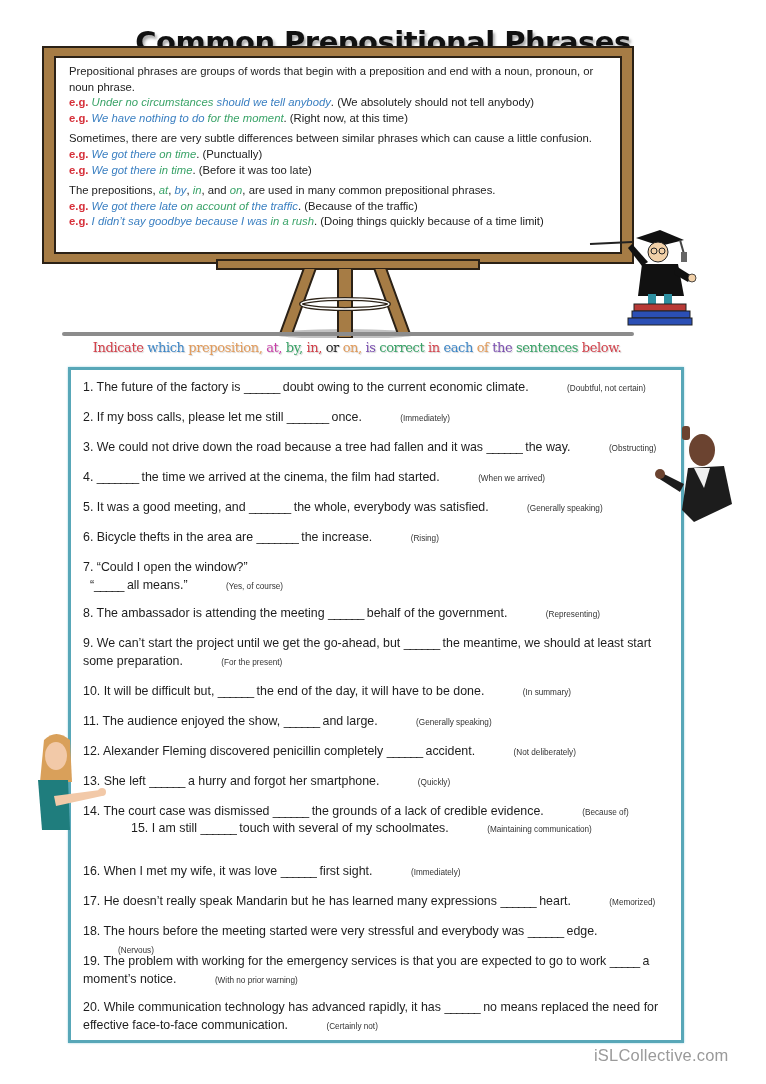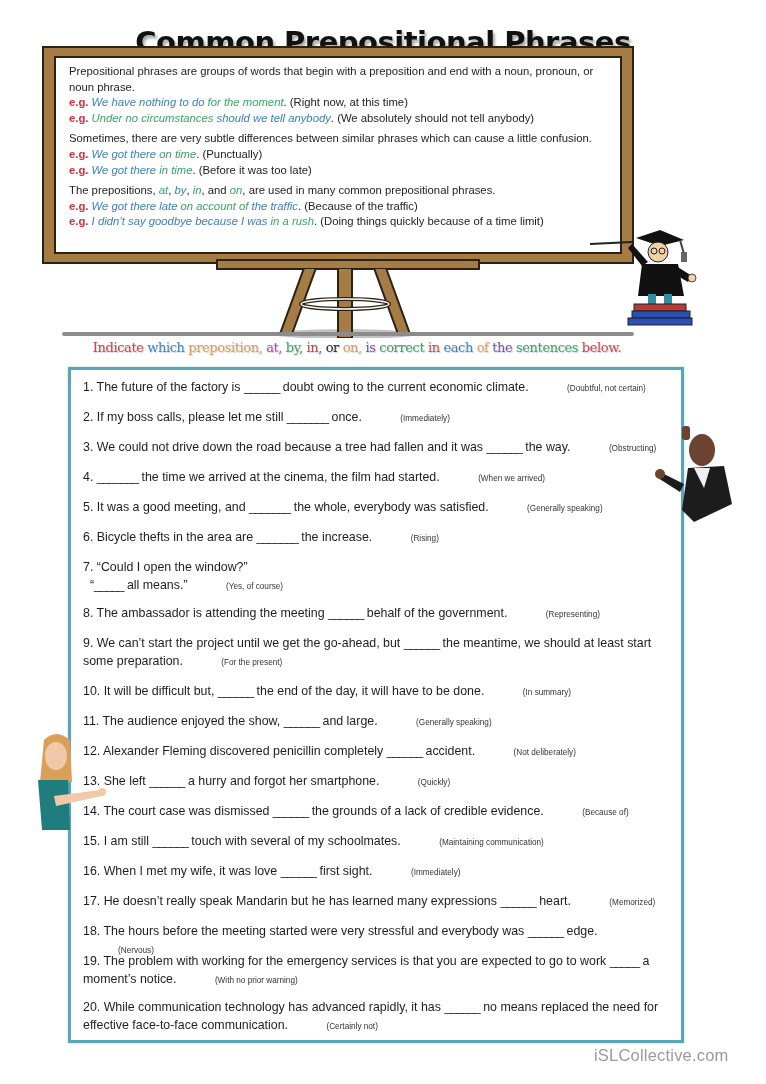--- a/index.html
+++ b/index.html
@@ -74,22 +74,22 @@
 </head>
 <body>
 
 <h1 class="title">Common Prepositional Phrases</h1>
 
 <div class="board-frame">
   <div class="board-inner">
     <div class="para">
       <div>Prepositional phrases are groups of words that begin with a preposition and end with a noun, pronoun, or noun phrase.</div>
       <div class="ex-list">
+          <div><span class="eg">e.g. </span><span class="ex-green">Under no circumstances</span><span class="ex-blue"> should we tell anybody</span><span>. (We absolutely should not tell anybody)</span></div>
           <div><span class="eg">e.g. </span><span class="ex-blue">We have nothing to do </span><span class="ex-green">for the moment</span><span>. (Right now, at this time)</span></div>
-          <div><span class="eg">e.g. </span><span class="ex-green">Under no circumstances</span><span class="ex-blue"> should we tell anybody</span><span>. (We absolutely should not tell anybody)</span></div>
         </div>
     </div>
     <div class="para">
       <div>Sometimes, there are very subtle differences between similar phrases which can cause a little confusion.</div>
       <div class="ex-list">
           <div><span class="eg">e.g. </span><span class="ex-blue">We got there </span><span class="ex-green">on time</span><span>. (Punctually)</span></div>
           <div><span class="eg">e.g. </span><span class="ex-blue">We got there </span><span class="ex-green">in time</span><span>. (Before it was too late)</span></div>
         </div>
     </div>
     <div class="para">
@@ -145,21 +145,21 @@
     <div class="question" style="top: 128px;"><span>5. </span><span>It was a good meeting, and </span><span class="blank">_______</span><span> the whole, everybody was satisfied. </span><span class="hint">(Generally speaking)</span></div>
     <div class="question" style="top: 158px;"><span>6. </span><span>Bicycle thefts in the area are </span><span class="blank">_______</span><span> the increase. </span><span class="hint">(Rising)</span></div>
     <div class="question" style="top: 188px;"><span>7. </span><span>“Could I open the window?”</span><br><span>&nbsp;&nbsp;“</span><span class="blank">_____</span><span> all means.” </span><span class="hint">(Yes, of course)</span></div>
     <div class="question" style="top: 234px;"><span>8. </span><span>The ambassador is attending the meeting </span><span class="blank">______</span><span> behalf of the government. </span><span class="hint">(Representing)</span></div>
     <div class="question" style="top: 264px;"><span>9. </span><span>We can’t start the project until we get the go-ahead, but </span><span class="blank">______</span><span> the meantime, we should at least start some preparation. </span><span class="hint">(For the present)</span></div>
     <div class="question" style="top: 312px;"><span>10. </span><span>It will be difficult but, </span><span class="blank">______</span><span> the end of the day, it will have to be done. </span><span class="hint">(In summary)</span></div>
     <div class="question" style="top: 342px;"><span>11. </span><span>The audience enjoyed the show, </span><span class="blank">______</span><span> and large. </span><span class="hint">(Generally speaking)</span></div>
     <div class="question" style="top: 372px;"><span>12. </span><span>Alexander Fleming discovered penicillin completely </span><span class="blank">______</span><span> accident. </span><span class="hint">(Not deliberately)</span></div>
     <div class="question" style="top: 402px;"><span>13. </span><span>She left </span><span class="blank">______</span><span> a hurry and forgot her smartphone. </span><span class="hint">(Quickly)</span></div>
     <div class="question" style="top: 432px;"><span>14. </span><span>The court case was dismissed </span><span class="blank">______</span><span> the grounds of a lack of credible evidence. </span><span class="hint">(Because of)</span></div>
-    <div class="question" style="top: 462px;"><span>15. </span><span>I am still </span><span class="blank">______</span><span> touch with several of my schoolmates. </span><span class="hint">(Maintaining communication)</span></div>
+    <div class="question" style="top: 449px; margin-left: 48px;"><span>15. </span><span>I am still </span><span class="blank">______</span><span> touch with several of my schoolmates. </span><span class="hint">(Maintaining communication)</span></div>
     <div class="question" style="top: 492px;"><span>16. </span><span>When I met my wife, it was love </span><span class="blank">______</span><span> first sight. </span><span class="hint">(Immediately)</span></div>
     <div class="question" style="top: 522px;"><span>17. </span><span>He doesn’t really speak Mandarin but he has learned many expressions </span><span class="blank">______</span><span> heart. </span><span class="hint">(Memorized)</span></div>
     <div class="question" style="top: 552px;"><span>18. </span><span>The hours before the meeting started were very stressful and everybody was </span><span class="blank">______</span><span> edge. </span><span class="hint">(Nervous)</span></div>
     <div class="question" style="top: 582px;"><span>19. </span><span>The problem with working for the emergency services is that you are expected to go to work </span><span class="blank">_____</span><span> a moment’s notice. </span><span class="hint">(With no prior warning)</span></div>
     <div class="question" style="top: 628px;"><span>20. </span><span>While communication technology has advanced rapidly, it has </span><span class="blank">______</span><span> no means replaced the need for effective face-to-face communication. </span><span class="hint">(Certainly not)</span></div>
   </div>
 
 <svg class="man" width="80" height="104" viewBox="0 0 80 104">
   <ellipse cx="48" cy="26" rx="13" ry="16" fill="#6b4330"></ellipse>
   <path d="M34 44 L70 42 L78 80 L40 98 L28 86 Z" fill="#1c1c1c"></path>

